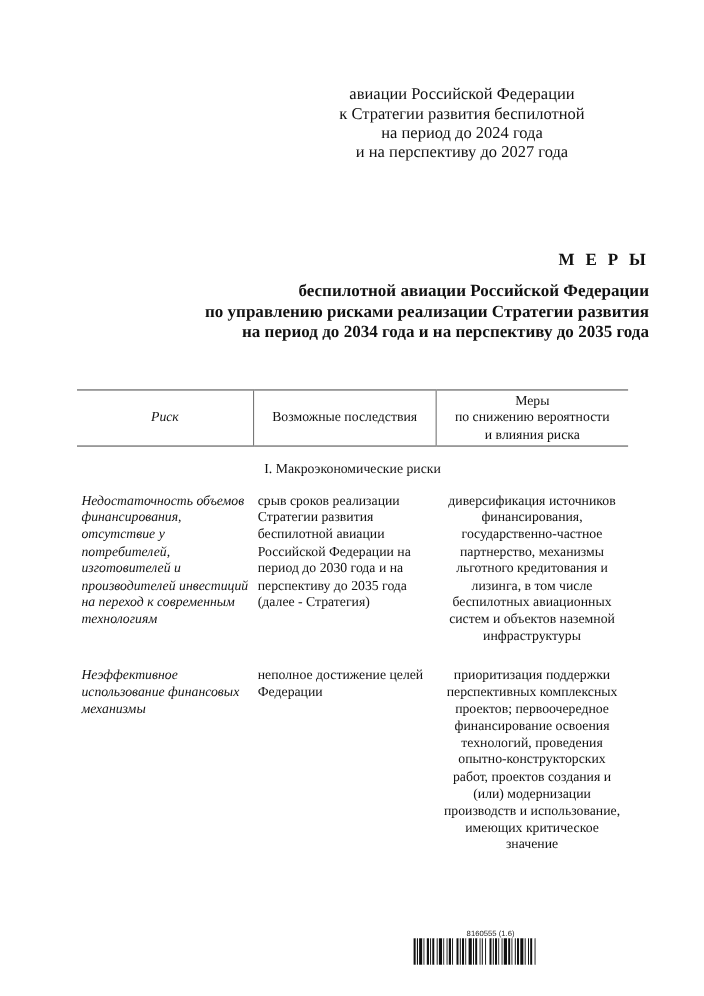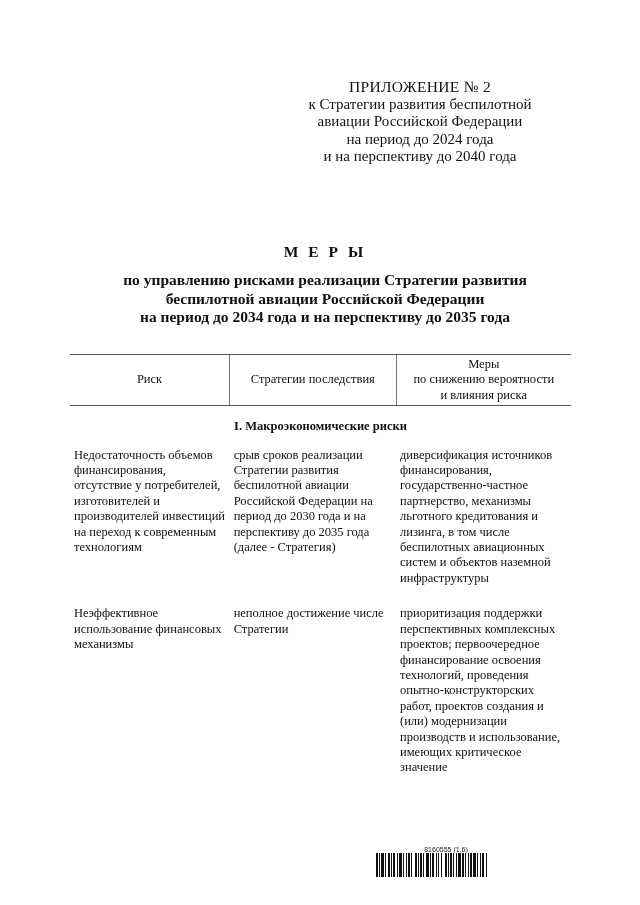--- a/index.html
+++ b/index.html
@@ -1,79 +1,78 @@
 <!DOCTYPE html>
 <html><head>
 <meta charset="utf-8">
 <style>
   html, body { margin: 0; padding: 0; background: #ffffff; }
   body { width: 640px; height: 905px; position: relative; overflow: hidden;
          font-family: "Liberation Serif", serif; color: #111; }
   .appendix { position: absolute; left: 270px; top: 78px; width: 300px; text-align: center;
               font-size: 15px; line-height: 17.5px; }
   .appendix .title { font-size: 15.5px; letter-spacing: 0.3px; }
-  .heading { position: absolute; left: 60px; top: 243px; width: 530px; text-align: center; font-weight: bold; }
+  .heading { position: absolute; left: 60px; top: 228px; width: 530px; text-align: right; font-weight: bold; }
   .heading .measures { font-size: 15.5px; letter-spacing: 3px; margin-bottom: 10px; }
   .heading .sub { font-size: 15.5px; line-height: 18.5px; }
   table.risk { position: absolute; left: 70px; top: 354px; width: 501px; border-collapse: collapse;
                font-size: 12.5px; line-height: 15.4px; }
   table.risk th { font-weight: normal; text-align: center; vertical-align: middle; padding: 2px 2px;
                   border-top: 1px solid #555; border-bottom: 1px solid #555; height: 45px; }
   table.risk th + th { border-left: 1px solid #777; }
   table.risk td { vertical-align: top; padding: 0 4px 0 4px; }
-  .section td { text-align: center; padding-top: 13px !important; padding-bottom: 13px !important; font-size: 12.5px; font-weight: bold; }
-  .col1 { width: 158px; }
+  .section td { text-align: center; padding-top: 13px !important; padding-bottom: 13px !important; font-size: 12.5px; }
+  .col1 { width: 158px; font-style: italic; }
   .col2 { width: 168px; }
-  .col3 { width: 175px; }
+  .col3 { width: 175px; text-align: center; }
   tr.row2 td { padding-top: 20px; }
   .barcode-wrap { position: absolute; left: 376px; top: 846px; width: 218px; }
   .barcode-num { font-family: "Liberation Sans", sans-serif; font-size: 7px; text-align: center; color: #222; margin-left: 40px; width: 60px; }
   .barcode { display: flex; height: 24px; align-items: stretch; }
   .barcode span { display: block; background: #111; }
 </style>
 </head>
 <body>
 
 <div class="appendix">
-  <div class="title">ПРИЛОЖЕНИЕ № 2</div>
+  <div>авиации Российской Федерации</div>
   <div>к Стратегии развития беспилотной</div>
-  <div>авиации Российской Федерации</div>
   <div>на период до 2024 года</div>
-  <div>и на перспективу до 2040 года</div>
+  <div>и на перспективу до 2027 года</div>
 </div>
 
 <div class="heading">
   <div class="measures">М Е Р Ы</div>
+  <div class="sub">беспилотной авиации Российской Федерации</div>
   <div class="sub">по управлению рисками реализации Стратегии развития</div>
-  <div class="sub">беспилотной авиации Российской Федерации</div>
   <div class="sub">на период до 2034 года и на перспективу до 2035 года</div>
 </div>
 
 <table class="risk">
   <thead>
     <tr>
       <th class="col1">Риск</th>
-      <th class="col2">Стратегии последствия</th>
+      <th class="col2">Возможные последствия</th>
       <th class="col3" style="white-space:pre-line">Меры
 по снижению вероятности
 и влияния риска</th>
     </tr>
   </thead>
   <tbody>
     <tr class="section">
       <td colspan="3">I. Макроэкономические риски</td>
     </tr>
     <tr>
       <td class="col1">Недостаточность объемов финансирования, отсутствие у потребителей, изготовителей и производителей инвестиций на переход к современным технологиям</td>
       <td class="col2">срыв сроков реализации Стратегии развития беспилотной авиации Российской Федерации на период до 2030 года и на перспективу до 2035 года (далее - Стратегия)</td>
       <td class="col3">диверсификация источников финансирования, государственно-частное партнерство, механизмы льготного кредитования и лизинга, в том числе беспилотных авиационных систем и объектов наземной инфраструктуры</td>
     </tr>
     <tr class="row2">
       <td class="col1">Неэффективное использование финансовых механизмы</td>
-      <td class="col2">неполное достижение числе Стратегии</td>
+      <td class="col2">неполное достижение целей Федерации</td>
       <td class="col3">приоритизация поддержки перспективных комплексных проектов; первоочередное финансирование освоения технологий, проведения опытно-конструкторских работ, проектов создания и (или) модернизации производств и использование, имеющих критическое значение</td>
     </tr>
   </tbody>
 </table>
 
 <div class="barcode-wrap">
   <div class="barcode-num">8160555 (1.6)</div>
   <div class="barcode" id="barcode">
       <span style="width: 2px; background: rgb(17, 17, 17);"></span>
       <span style="width: 1px; background: rgb(255, 255, 255);"></span>

